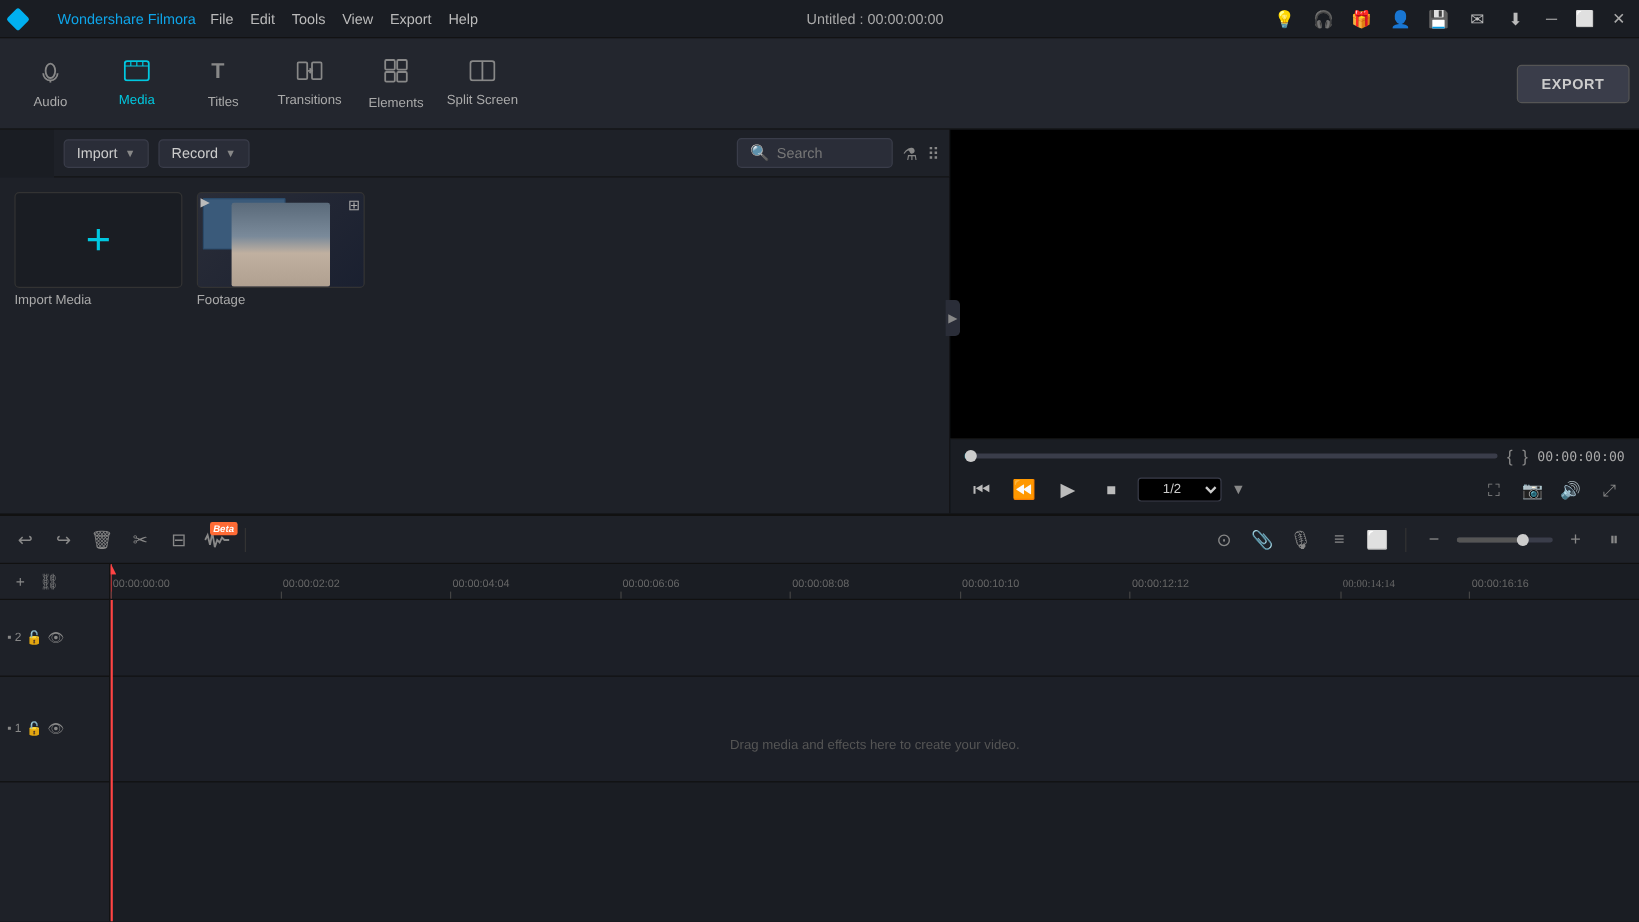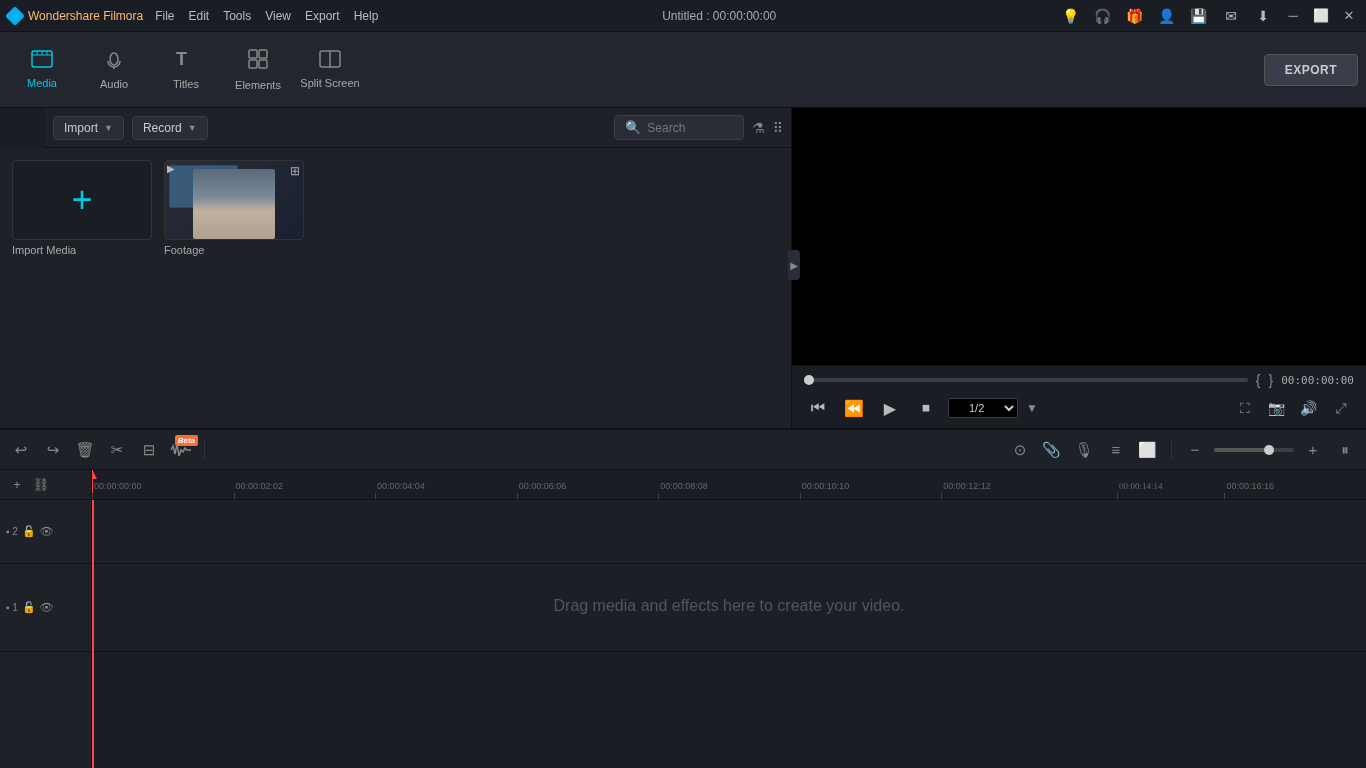--- a/index.html
+++ b/index.html
@@ -38,21 +38,22 @@
     }
     .logo-diamond {
       width: 14px; height: 14px;
       background: #00b0f0;
       transform: rotate(45deg);
       border-radius: 2px;
     }
     #app-name {
       font-size: 12px;
       font-weight: 500;
-      color: #fdba74;
+      color: #0ea5e9;
+      margin-left: 20px;
     }
     #menu-bar {
       display: flex;
       gap: 14px;
     }
     .menu-item {
       font-size: 12px;
       color: #bbb;
       cursor: pointer;
     }
@@ -577,25 +578,25 @@
       position: absolute;
       top: 0; left: 0;
       width: 2px;
       height: 100%;
       background: #ff4444;
       pointer-events: none;
       z-index: 10;
     }
     #drag-hint {
       position: absolute;
-      bottom: 36px;
+      bottom: 24px;
       left: 50%;
       transform: translateX(-50%);
       color: #555;
-      font-size: 16px;
+      font-size: 11px;
       white-space: nowrap;
     }
 
     
     #panel-arrow {
       position: absolute;
       left: 788px;
       top: 250px;
       width: 12px; height: 30px;
       background: #2a2d38;
@@ -636,49 +637,59 @@
     <div class="title-icon">💾</div>
     <div class="title-icon">✉</div>
     <div class="title-icon">⬇</div>
     <div class="win-btn">─</div>
     <div class="win-btn">⬜</div>
     <div class="win-btn" id="close-btn">✕</div>
   </div>
 </div>
 
 <div id="toolbar">
+  <div class="tool-item">
+    <span class="tool-icon">
+      <svg width="20" height="20" viewBox="0 0 20 20" fill="none">
+          <ellipse cx="10" cy="10" rx="4" ry="6" stroke="#888" stroke-width="1.5" fill="none"></ellipse>
+          <path d="M4 12c0 3.3 2.7 6 6 6s6-2.7 6-6" stroke="#888" stroke-width="1.5" fill="none"></path>
+          <line x1="10" y1="18" x2="10" y2="20" stroke="#888" stroke-width="1.5"></line>
+        </svg>
+    </span>
+    <span class="tool-label">Audio</span>
+  </div>
   <div class="tool-item active">
     <span class="tool-icon">
       <svg width="22" height="18" viewBox="0 0 22 18" fill="none">
           <rect x="1" y="1" width="20" height="16" rx="2" stroke="#00c8e0" stroke-width="1.5" fill="none"></rect>
           <line x1="1" y1="5" x2="21" y2="5" stroke="#00c8e0" stroke-width="1"></line>
           <line x1="6" y1="1" x2="6" y2="5" stroke="#00c8e0" stroke-width="1"></line>
           <line x1="11" y1="1" x2="11" y2="5" stroke="#00c8e0" stroke-width="1"></line>
           <line x1="16" y1="1" x2="16" y2="5" stroke="#00c8e0" stroke-width="1"></line>
         </svg>
     </span>
     <span class="tool-label">Media</span>
   </div>
   <div class="tool-item">
     <span class="tool-icon">
-      <svg width="20" height="20" viewBox="0 0 20 20" fill="none">
-          <ellipse cx="10" cy="10" rx="4" ry="6" stroke="#888" stroke-width="1.5" fill="none"></ellipse>
-          <path d="M4 12c0 3.3 2.7 6 6 6s6-2.7 6-6" stroke="#888" stroke-width="1.5" fill="none"></path>
-          <line x1="10" y1="18" x2="10" y2="20" stroke="#888" stroke-width="1.5"></line>
-        </svg>
-    </span>
-    <span class="tool-label">Audio</span>
-  </div>
-  <div class="tool-item">
-    <span class="tool-icon">
       <svg width="22" height="20" viewBox="0 0 22 20" fill="none">
           <text x="1" y="16" font-size="18" font-weight="bold" fill="#888">T</text>
         </svg>
     </span>
     <span class="tool-label">Titles</span>
+  </div>
+  <div class="tool-item">
+    <span class="tool-icon">
+      <svg width="22" height="18" viewBox="0 0 22 18" fill="none">
+          <rect x="1" y="2" width="8" height="14" rx="1" stroke="#888" stroke-width="1.5" fill="none"></rect>
+          <rect x="13" y="2" width="8" height="14" rx="1" stroke="#888" stroke-width="1.5" fill="none"></rect>
+          <path d="M9 9h4M11 7l2 2-2 2" stroke="#888" stroke-width="1.5"></path>
+        </svg>
+    </span>
+    <span class="tool-label">Transitions</span>
   </div>
   <div class="tool-item">
     <span class="tool-icon">
       <svg width="22" height="22" viewBox="0 0 22 22" fill="none">
           <rect x="2" y="2" width="8" height="8" rx="1" stroke="#888" stroke-width="1.5" fill="none"></rect>
           <rect x="12" y="2" width="8" height="8" rx="1" stroke="#888" stroke-width="1.5" fill="none"></rect>
           <rect x="2" y="12" width="8" height="8" rx="1" stroke="#888" stroke-width="1.5" fill="none"></rect>
           <rect x="12" y="12" width="8" height="8" rx="1" stroke="#888" stroke-width="1.5" fill="none"></rect>
         </svg>
     </span>

